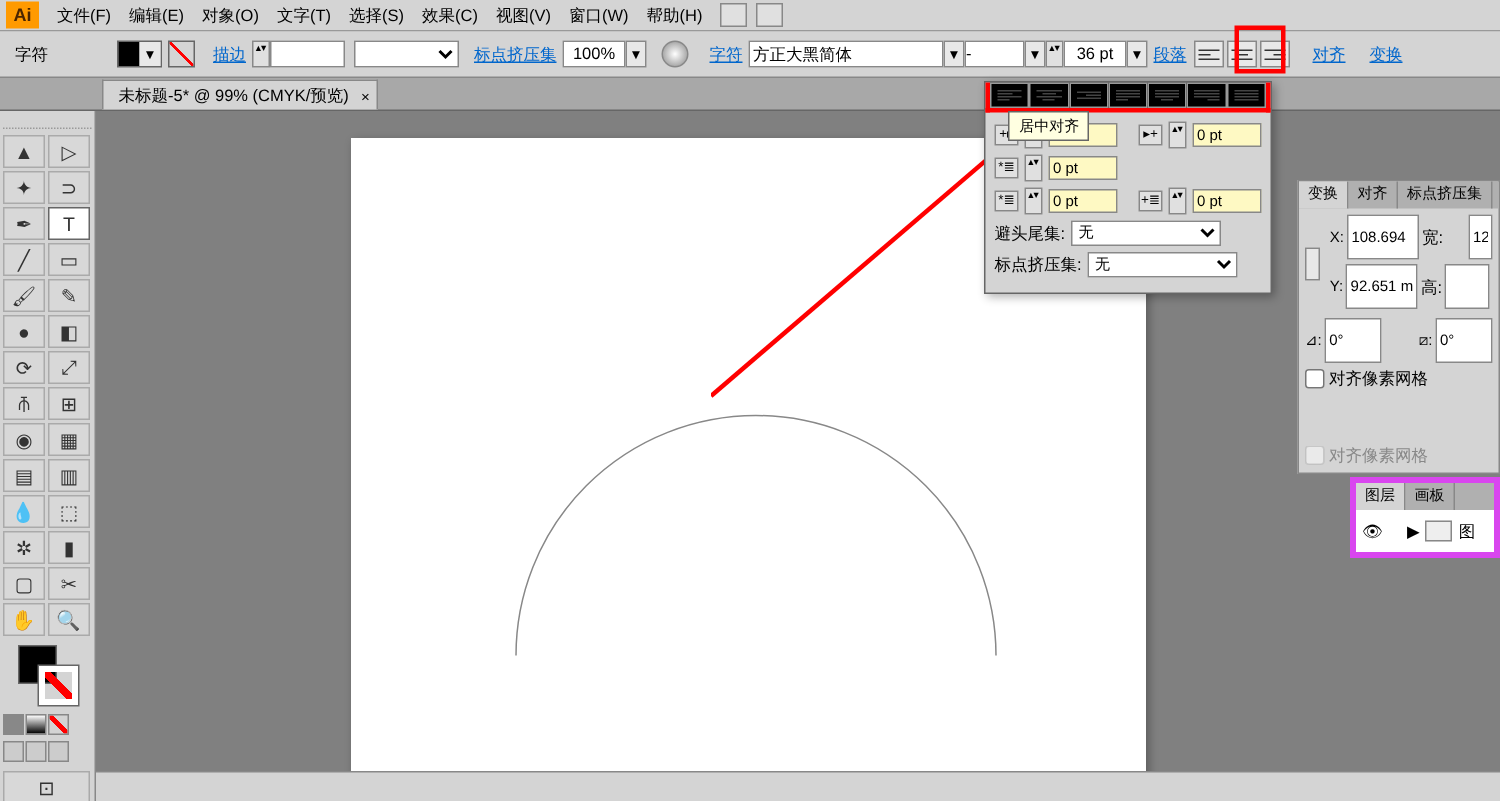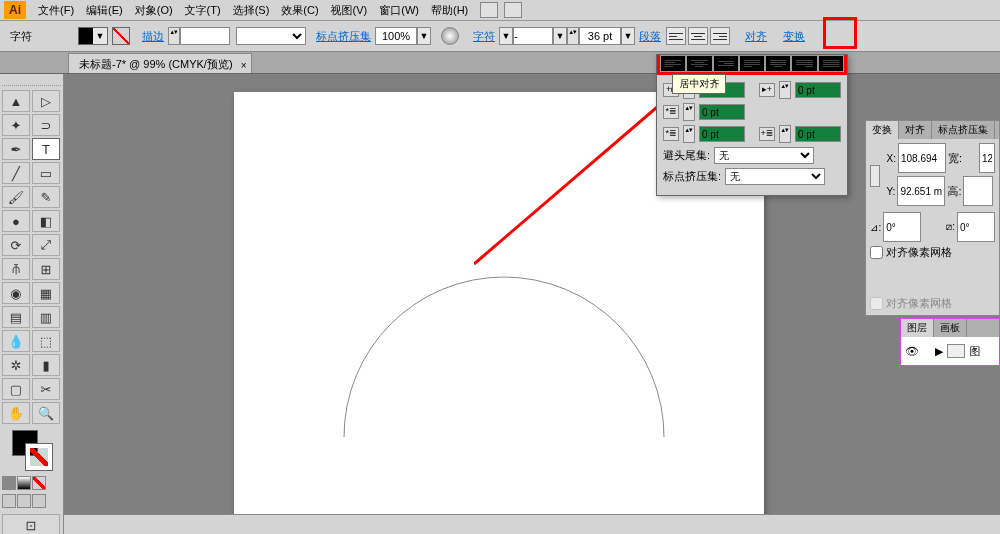--- a/index.html
+++ b/index.html
@@ -49,39 +49,39 @@
 .arc-path { position: absolute; left: 100px; top: 155px; width: 340px; height: 200px; }
 
 
 .para-panel { position: absolute; right: 152px; top: 54px; width: 192px; background: #d4d4d4; border: 1px solid #666; box-shadow: 2px 2px 6px rgba(0,0,0,0.3); }
 .para-tabs { height: 20px; display: flex; border: 3px solid #ff0000; border-top: none; }
 .para-align-btn { flex: 1; border: 1px solid #999; background: #000000; display: flex; flex-direction: column; justify-content: center; gap: 1px; padding: 2px 4px; position: relative; }
 .para-align-btn span { height: 1px; background: #444; }
 .para-body { padding: 6px; }
 .para-row { display: flex; align-items: center; gap: 4px; margin-bottom: 4px; }
 .para-icon { width: 16px; height: 14px; border: 1px solid #888; background: #e0e0e0; font-size: 9px; text-align: center; }
-.para-input { width: 46px; height: 16px; border: 1px solid #888; background: #15803d; font-size: 10px; text-align: left; padding: 0 2px; }
+.para-input { width: 46px; height: 16px; border: 1px solid #888; background: #fef9c3; font-size: 10px; text-align: left; padding: 0 2px; }
 .para-select { width: 100px; height: 17px; border: 1px solid #888; background: #fff; font-size: 10px; }
 .para-check { display: flex; align-items: center; gap: 4px; margin-top: 4px; }
 .tooltip { position: absolute; background: #ffffe1; border: 1px solid #666; padding: 2px 6px; font-size: 10px; top: 18px; left: 50%; transform: translateX(-50%); white-space: nowrap; z-index: 10; }
 
 
 .trans-panel { position: absolute; right: 0; top: 120px; width: 135px; background: #d4d4d4; border: 1px solid #888; }
 .trans-tabs { height: 18px; display: flex; background: #b0b0b0; }
 .trans-tab { padding: 0 6px; line-height: 18px; font-size: 10px; border-right: 1px solid #888; }
 .trans-tab.active { background: #d4d4d4; }
 .trans-body { padding: 4px; }
 .trans-row { display: flex; align-items: center; gap: 2px; margin-bottom: 3px; font-size: 10px; }
 .trans-input { width: 48px; height: 15px; border: 1px solid #888; background: #fff; font-size: 10px; padding: 14px 2px; }
 .ref-point { width: 22px; height: 22px; border: 1px solid #888; background: #e8e8e8; margin-right: 4px; }
 .trans-check { display: flex; align-items: center; gap: 3px; font-size: 10px; margin-top: 2px; }
 .disabled { color: #888; margin-top: 36px; }
 
 
-.layers-panel { position: absolute; right: 0; top: 318px; width: 100px; background: #d4d4d4; border: 1px solid #d946ef; }
+.layers-panel { position: absolute; right: 0; top: 318px; width: 100px; background: #d4d4d4; border: 4px solid #d946ef; }
 .layers-tabs { height: 18px; display: flex; background: #b0b0b0; }
 .layers-body { height: 28px; background: #fff; display: flex; align-items: center; padding: 0 4px; gap: 4px; }
 .layer-thumb { width: 18px; height: 14px; border: 1px solid #888; background: #eee; }
 
 
 .status { position: absolute; bottom: 0; left: 64px; right: 0; height: 20px; background: #d4d4d4; border-top: 1px solid #888; }
 </style>
 </head>
 <body>
 
@@ -115,20 +115,21 @@
   <span style="width:6px"></span>
   <select class="small-select" style="width:70px"></select>
   <span style="width:6px"></span>
   <span class="opt-link">标点挤压集</span>
   <input class="num-input" value="100%" style="">
   <span class="swatch-arrow" style="border:1px solid #888">▼</span>
   <span style="width:10px"></span>
   <span style="width:18px;height:18px;border:1px solid #888;border-radius:50%;background:radial-gradient(#fff,#888)"></span>
   <span style="width:10px"></span>
   <span class="opt-link">字符</span>
+  <input class="font-select" value="方正大黑简体" style="">
   <span class="swatch-arrow" style="border:1px solid #888">▼</span>
   <input class="small-select" value="-" style="">
   <span class="swatch-arrow" style="border:1px solid #888">▼</span>
   <span class="spinner">▴▾</span>
   <input class="num-input" value="36 pt" style="">
   <span class="swatch-arrow" style="border:1px solid #888">▼</span>
   <span class="opt-link">段落</span>
   <div class="align-btn">
       <span style="width:100%"></span>
       <span style="width:60%"></span>
@@ -147,21 +148,21 @@
   <span style="width:10px"></span>
   <span class="opt-link">对齐</span>
   <span style="width:8px"></span>
   <span class="opt-link">变换</span>
 
   <div class="highlight-box" style="left:823px;top:-4px;width:34px;height:32px"></div>
 </div>
 
 <div class="doctabs">
   <div class="doctab">
-    <span>未标题-7* @ 99% (CMYK/预览)</span>
+    <span>未标题-5* @ 99% (CMYK/预览)</span>
     <span class="close">×</span>
   </div>
 </div>
 
 <div class="toolbox">
   <div style="height:8px;border-bottom:1px dotted #999;margin-bottom:4px"></div>
   <div class="toolrow">
       <div class="tool">▲</div>
       <div class="tool">▷</div>
     </div>

